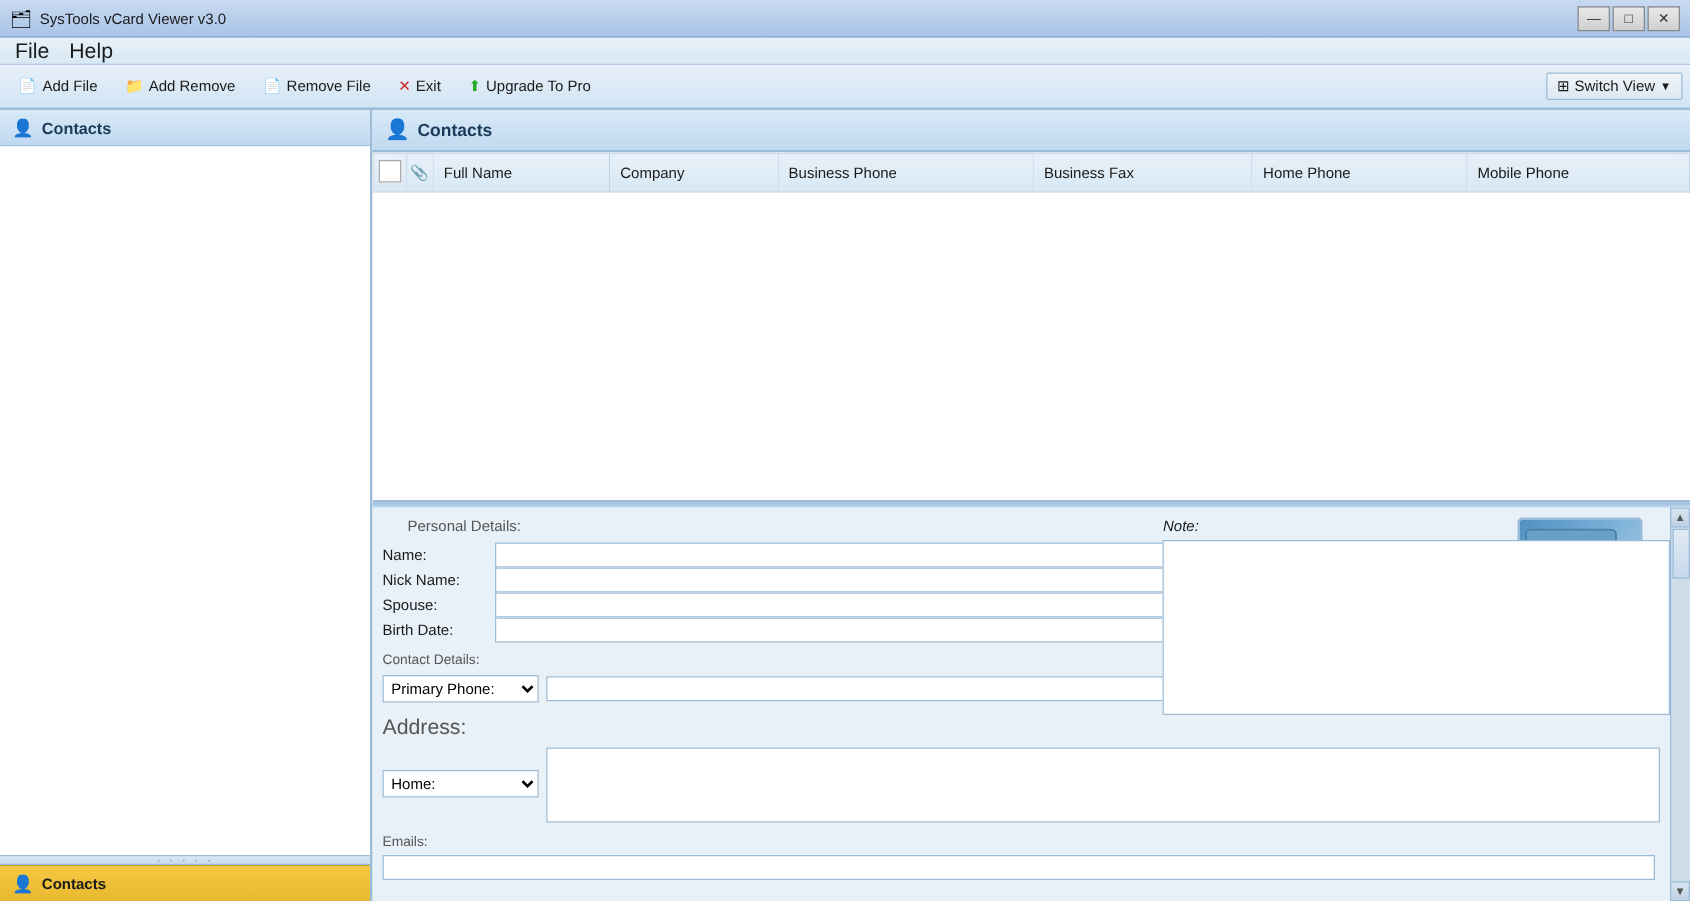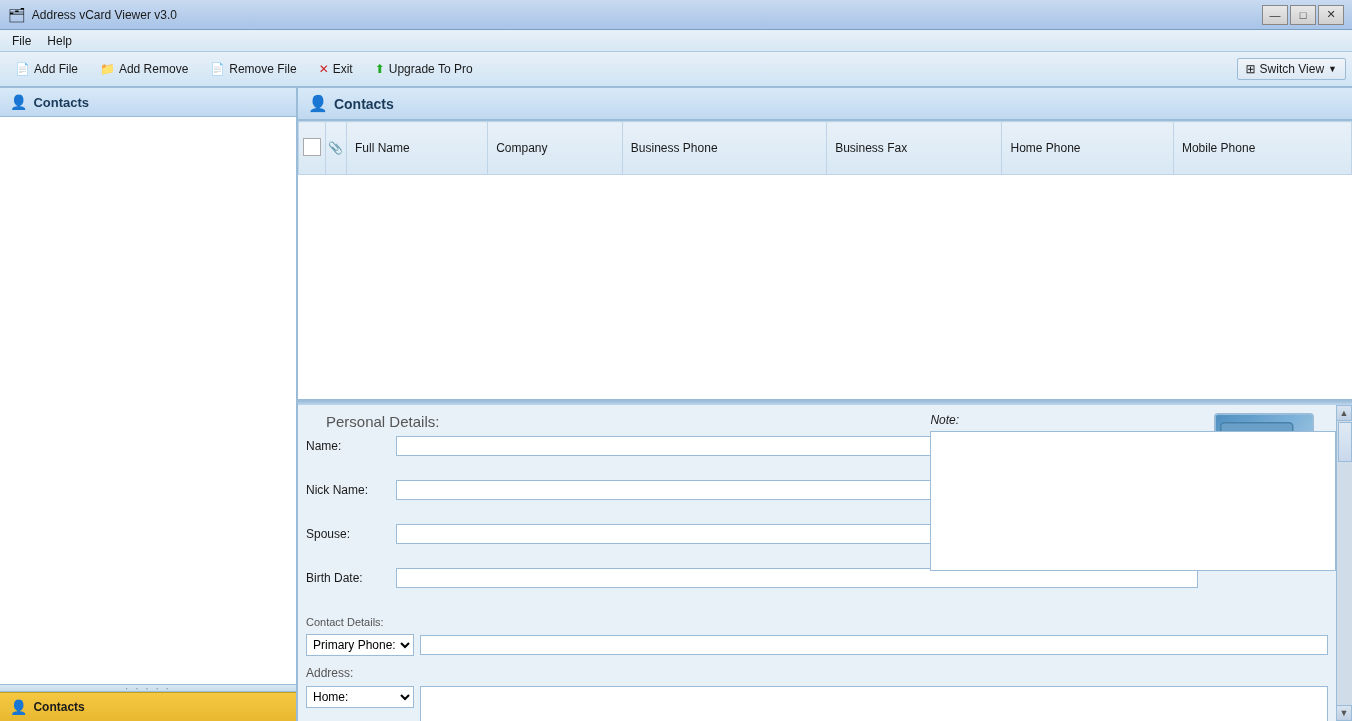--- a/index.html
+++ b/index.html
@@ -33,21 +33,21 @@
       background: linear-gradient(to bottom, #e8f0f8, #d8e8f4);
       height: 22px;
       display: flex;
       align-items: center;
       padding: 0 4px;
       border-bottom: 1px solid #b0c8e0;
     }
     .menu-item {
       padding: 2px 8px;
       cursor: pointer;
-      font-size: 12px;
+      font-size: 17px;
       color: #1a1a1a;
     }
 
     
     .toolbar {
       background: linear-gradient(to bottom, #e8f0f8, #d0e4f4);
       height: 36px;
       display: flex;
       align-items: center;
       padding: 0 6px;
@@ -157,21 +157,21 @@
       overflow: auto;
     }
     .contacts-table {
       width: 100%;
       border-collapse: collapse;
       font-size: 12px;
     }
     .contacts-table th {
       background: linear-gradient(to bottom, #e8f0f8, #d8e8f4);
       border: 1px solid #c0d4e8;
-      padding: 19px 8px;
+      padding: 8px 8px;
       text-align: left;
       font-weight: normal;
       white-space: nowrap;
       position: sticky;
       top: 0;
       color: #1a1a1a;
     }
     .contacts-table th:first-child { width: 20px; }
     .contacts-table th:nth-child(2) { width: 20px; }
     .col-checkbox { width: 20px; padding: 0 4px !important; text-align: center; }
@@ -214,21 +214,21 @@
       display: flex;
       align-items: center;
       justify-content: center;
       position: relative;
       overflow: hidden;
     }
 
     .form-row {
       display: flex;
       align-items: center;
-      margin-bottom: 24px;
+      margin-bottom: 0;
     }
     .form-label {
       width: 90px;
       font-size: 12px;
       color: #1a1a1a;
       flex-shrink: 0;
     }
     .form-input {
       flex: 1;
       height: 20px;
@@ -243,21 +243,21 @@
       align-items: center;
       gap: 6px;
       margin-bottom: 6px;
     }
     .form-select {
       height: 22px;
       border: 1px solid #9bbcd8;
       background: white;
       font-size: 12px;
       padding: 0 2px;
-      width: 108px;
+      width: 125px;
       cursor: pointer;
     }
     .form-input-flex {
       flex: 1;
       height: 20px;
       border: 1px solid #9bbcd8;
       background: white;
       font-size: 12px;
       padding: 1px 4px;
     }
@@ -323,21 +323,21 @@
       font-size: 12px;
       padding: 4px;
       resize: none;
     }
   </style>
 </head>
 <body>
 
 <div class="title-bar">
   <span class="title-bar-icon">🗂</span>
-  <span class="title-bar-text">Address vCard Viewer v3.0</span>
+  <span class="title-bar-text">SysTools vCard Viewer v3.0</span>
   <div class="title-bar-controls">
     <button class="title-btn">—</button>
     <button class="title-btn">□</button>
     <button class="title-btn close">✕</button>
   </div>
 </div>
 
 <div class="menu-bar">
   <div class="menu-item">File</div>
   <div class="menu-item">Help</div>
@@ -423,21 +423,21 @@
     </div>
 
     <div class="panel-divider"></div>
 
     <div class="details-wrapper">
       <div class="details-content">
 
         <div style="display:flex; gap:0; padding:0;">
           <div style="flex:1; padding:8px 8px 4px 8px;">
 
-            <div style="font-size:15px; color:#555; margin-bottom:6px; display:flex; gap:4px;padding-left:20px;">
+            <div style="font-size:12px; color:#555; margin-bottom:6px; display:flex; gap:4px;padding-left:20px;">
               <span>Personal Details:</span>
             </div>
 
             <div class="form-row">
               <label class="form-label">Name:</label>
               <input type="text" class="form-input" value="" style="">
             </div>
             <div class="form-row">
               <label class="form-label">Nick Name:</label>
               <input type="text" class="form-input" value="" style="">
@@ -486,25 +486,25 @@
               <option>Primary Phone:</option>
               <option>Home Phone:</option>
               <option>Work Phone:</option>
               <option>Mobile Phone:</option>
             </select>
             <input type="text" class="form-input-flex" value="" style="">
           </div>
         </div>
 
         <div style="padding:0 8px 4px 8px;">
-          <div style="font-size:12px; color:#555; margin-bottom:6px;">
+          <div style="font-size:17px; color:#555; margin-bottom:6px;">
             <span>Address:</span>
           </div>
           <div class="dropdown-row">
-            <select class="form-select" style="align-self:flex-start; margin-top:0;">
+            <select class="form-select" style="align-self:flex-start; margin-top:18px;">
               <option>Home:</option>
               <option>Work:</option>
               <option>Other:</option>
             </select>
             <textarea class="address-textarea" style=""></textarea>
           </div>
         </div>
 
         <div style="padding:0 8px 4px 8px;">
           <div style="font-size:11px; color:#555; margin-bottom:4px;">

